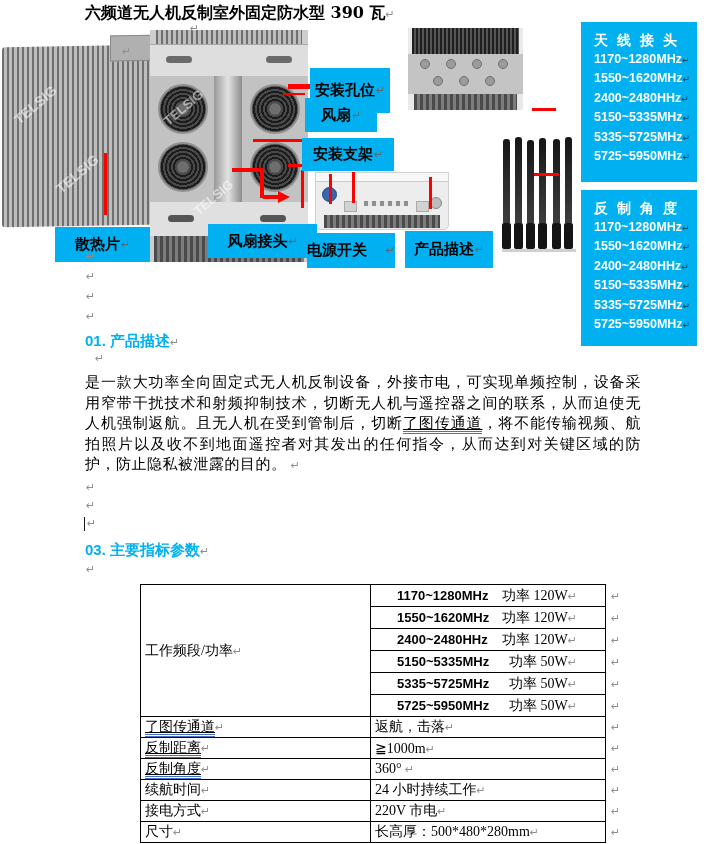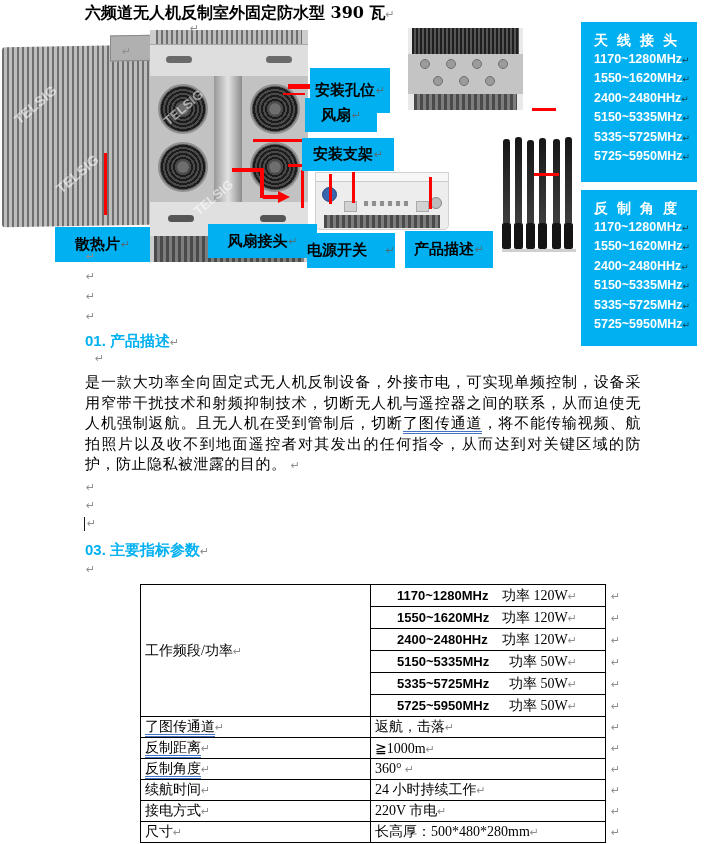--- a/index.html
+++ b/index.html
@@ -9,21 +9,21 @@
   
   .doc-title{position:absolute;left:85px;top:3px;font-size:16px;font-weight:bold;
              font-family:"DejaVu Serif","Liberation Serif",serif;white-space:nowrap;}
   .sec-head{position:absolute;font-size:15px;font-weight:bold;color:#00b0f0;
             font-family:"Liberation Sans","DejaVu Sans",sans-serif;white-space:nowrap;}
   .body-par{position:absolute;left:85px;top:372px;width:556px;font-size:15px;line-height:20.5px;
             text-align:justify;letter-spacing:0.5px;}
   .pmark{color:#8f8f8f;font-family:"DejaVu Sans",sans-serif;font-size:11px;font-weight:normal;}
   .pmark.abs{position:absolute;}
   .cursor{position:absolute;width:1px;height:14px;background:#1a1a1a;}
-  .gramline{border-bottom:3px double #4472c4;}
+  .gramline{border-bottom:3px double #4472c4;text-decoration:underline;}
 
   
   .label-box{position:absolute;background:#00b0f0;display:flex;align-items:center;justify-content:center;
              font-family:"Liberation Sans","DejaVu Sans",sans-serif;font-weight:bold;color:#000;font-size:15px;
              white-space:nowrap;}
   .label-box .pmark{color:#4d6e7a;margin-left:1px;}
 
   
   .ant-box{position:absolute;left:581px;width:116px;background:#00b0f0;color:#fff;
            font-family:"Liberation Sans","DejaVu Sans",sans-serif;padding:8px 0 0 13px;box-sizing:border-box;}

